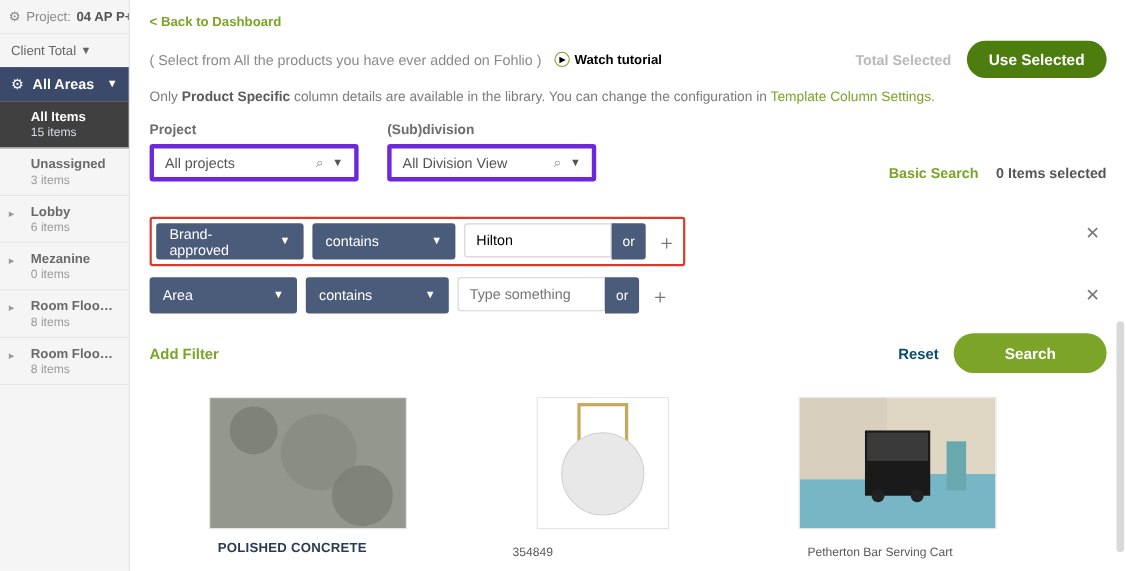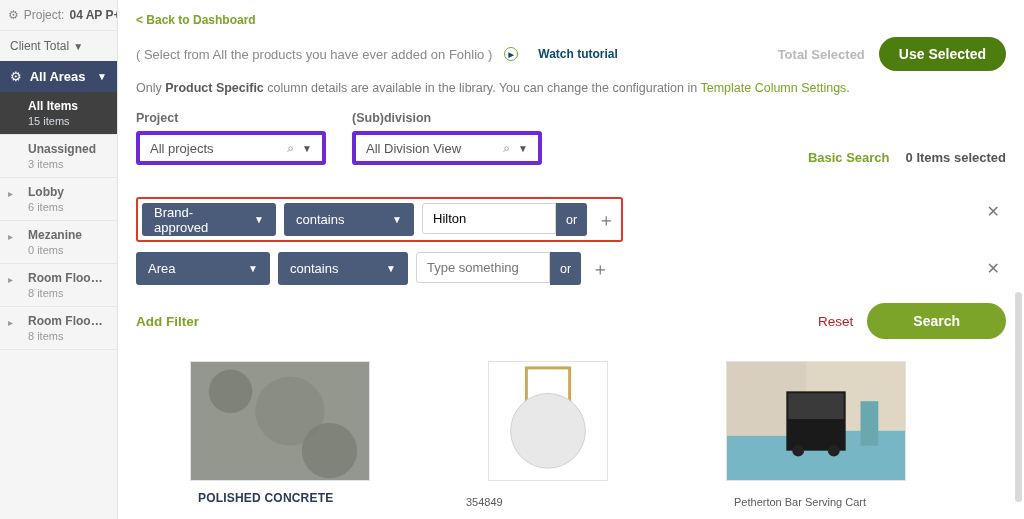--- a/index.html
+++ b/index.html
@@ -19,21 +19,21 @@
   .side-item.selected .title { color:#fff; }
   .side-item .sub { font-size:11px; color:#9a9a9a; margin-top:2px; }
   .side-item.selected .sub { color:#d6dbe6; }
   .side-caret { position:absolute; left:8px; top:10px; font-size:10px; color:#9a9a9a; }
   
   .main { flex:1; padding:12px 18px 0 18px; position:relative; overflow:hidden; }
   .back-link { color:#7BA428; font-size:12px; font-weight:600; }
   .header-row { display:flex; align-items:center; margin-top:10px; gap:12px; }
   .h1 { font-size:20px; font-weight:700; color:#3a3f44; }
   .h1-sub { font-size:13px; color:#8a8a8a; font-weight:500; }
-  .watch { color:#0c4a6e; font-size:12px; font-weight:600; display:flex; align-items:center; gap:20px; }
+  .watch { color:#000000; font-size:12px; font-weight:600; display:flex; align-items:center; gap:4px; }
   .watch .play { width:14px; height:14px; border:1.5px solid #7BA428; border-radius:50%; display:inline-flex; align-items:center; justify-content:center; font-size:7px; line-height:1; }
   .header-right { margin-left:auto; display:flex; align-items:center; gap:14px; }
   .hide-selected { color:#b9b9b9; font-size:13px; font-weight:600; }
   .use-selected { background:#4d7c0f; color:#fff; border:none; border-radius:18px; padding:9px 20px; font-size:14px; font-weight:600; }
   .desc { margin-top:10px; font-size:12.5px; color:#7c7c7c; }
   .desc b { color:#5a5a5a; font-weight:600; }
   .desc a { color:#7BA428; }
   
   .selectors { display:flex; gap:26px; margin-top:16px; align-items:flex-end; }
   .sel-col { display:flex; flex-direction:column; gap:6px; }
@@ -54,21 +54,21 @@
   .input-box { border:1px solid #d3d3d3; border-radius:3px 0 0 3px; height:31px; width:134px; display:flex; align-items:center; padding:0 10px; font-size:13px; color:#555; background:#fff; }
   .input-box input { border:none; outline:none; width:100%; font-size:13px; }
   .or-btn { background:#4b5b7a; color:#fff; height:33px; border-radius:0 3px 3px 0; display:flex; align-items:center; padding:0 10px; font-size:12.5px; }
   .plus-btn { color:#7a7a7a; font-size:18px; width:22px; text-align:center; cursor:pointer; }
   .close-x { color:#7a7a7a; font-size:16px; cursor:pointer; }
   .filter-line2 { margin-top:10px; display:flex; align-items:center; gap:8px; }
   .row-tail { display:flex; align-items:center; gap:8px; flex:1; }
   .row-close { margin-left:auto; margin-right:6px; }
   .controls-row { display:flex; align-items:center; margin-top:18px; gap:14px; }
   .add-filter { color:#7BA428; font-weight:700; font-size:13.5px; }
-  .reset { margin-left:auto; color:#b91c1c; font-weight:400; font-size:13.5px; }
+  .reset { margin-left:auto; color:#0c4a6e; font-weight:700; font-size:13.5px; }
   .search-btn { background:#7BA428; color:#fff; border:none; border-radius:20px; padding:10px 46px; font-size:14px; font-weight:600; }
   
   .grid { display:flex; gap:88px; margin-top:22px; padding-left:54px; }
   .card { width:180px; }
   .card-img { width:180px; height:120px; border:1px solid #e3e3e3; display:flex; align-items:center; justify-content:center; overflow:hidden; }
   .card-body { padding:10px 8px 6px 8px; }
   .card-title { font-size:12px; font-weight:800; color:#2b3b54; letter-spacing:0.2px; }
   .card-meta { font-size:11px; color:#5a5a5a; margin-top:4px; line-height:1.35; }
   
   svg { display:block; }

